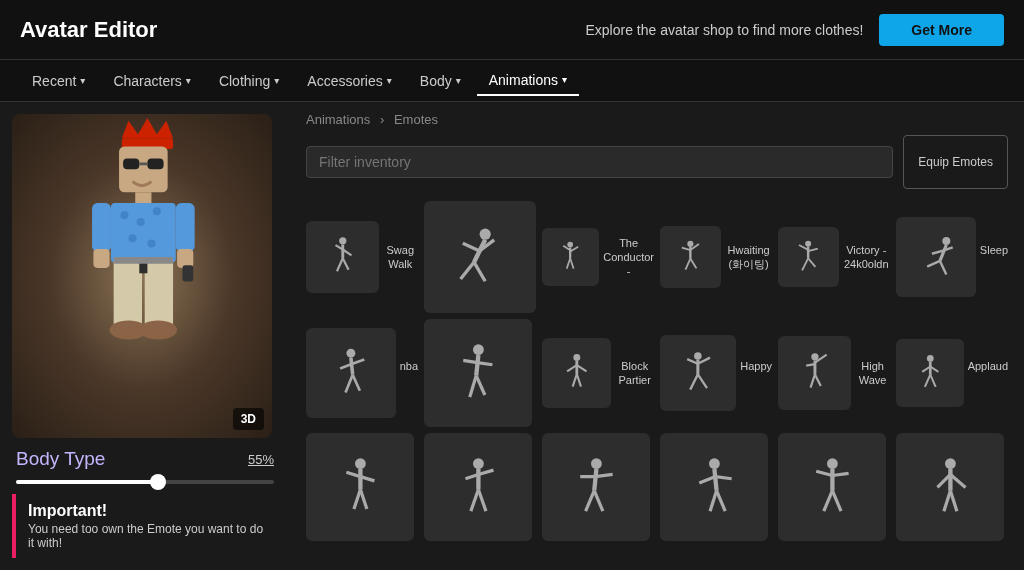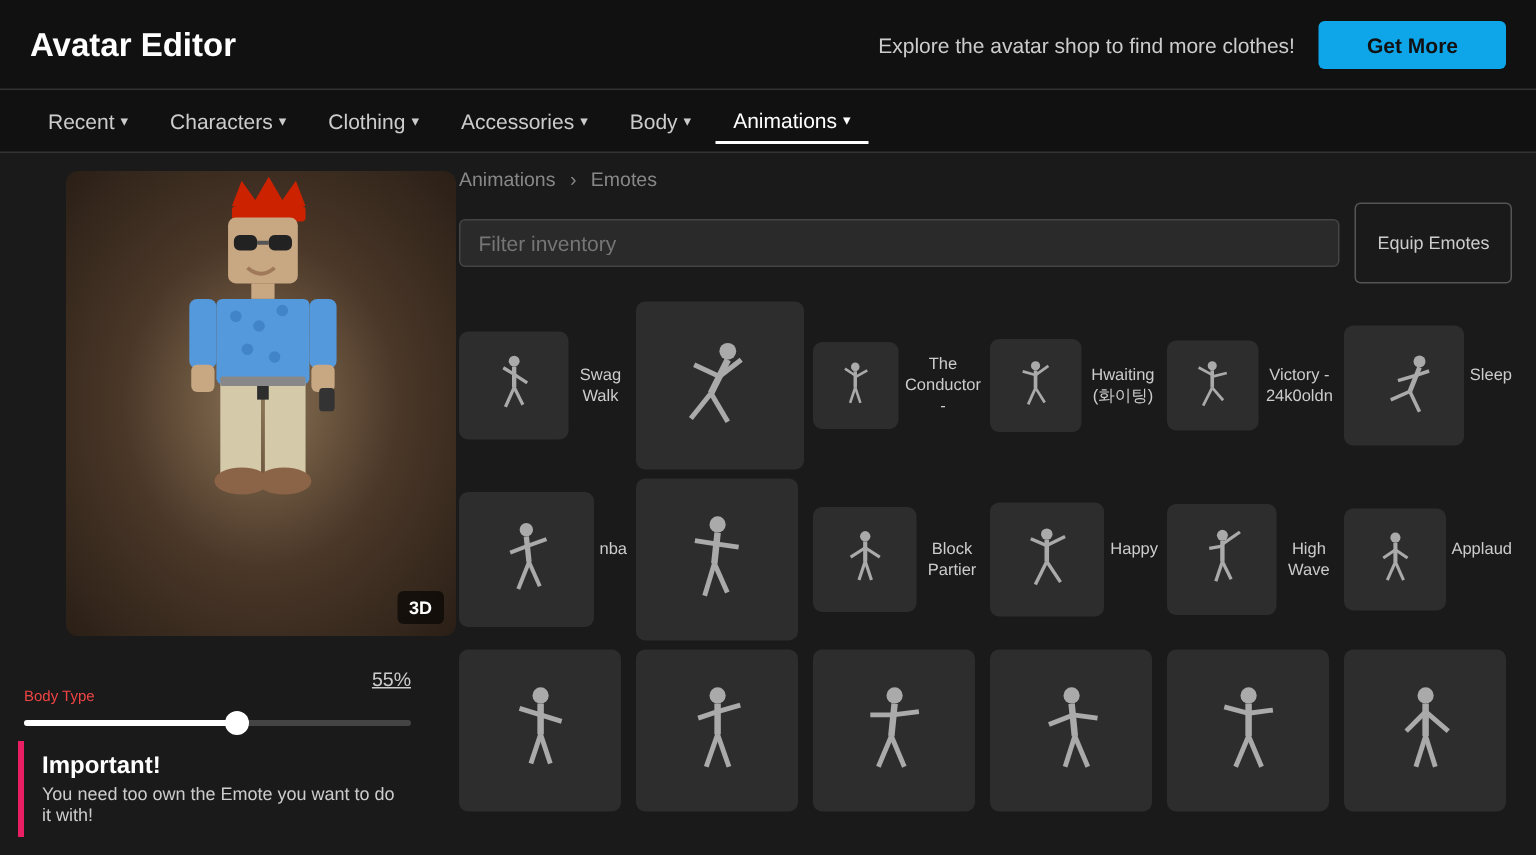--- a/index.html
+++ b/index.html
@@ -95,44 +95,42 @@
     .avatar-preview {
       width: 260px;
       height: 336px;
       background: radial-gradient(ellipse at center, #8B7355 0%, #4a3728 50%, #2a1f16 100%);
       border-radius: 8px;
       position: relative;
       display: flex;
       align-items: flex-end;
       justify-content: center;
       overflow: hidden;
-      margin-left: 32px;
     }
     
     .avatar-3d-badge {
       position: absolute;
       bottom: 8px;
       right: 8px;
       background: rgba(0,0,0,0.6);
       color: #fff;
       font-size: 12px;
       font-weight: 700;
       padding: 4px 8px;
       border-radius: 4px;
     }
     .body-type-section {
       display: flex;
       align-items: center;
       justify-content: space-between;
       padding: 0 4px;
     }
     .body-type-label {
-      font-size: 10px;
-      color: #ef4444;
-      margin-top: 25px;
+      font-size: 19px;
+      color: #c4b5fd;
     }
     .body-type-value {
       font-size: 13px;
       color: #ccc;
       text-decoration: underline;
     }
     .slider-container {
       padding: 0 4px;
     }
     .slider-track {

